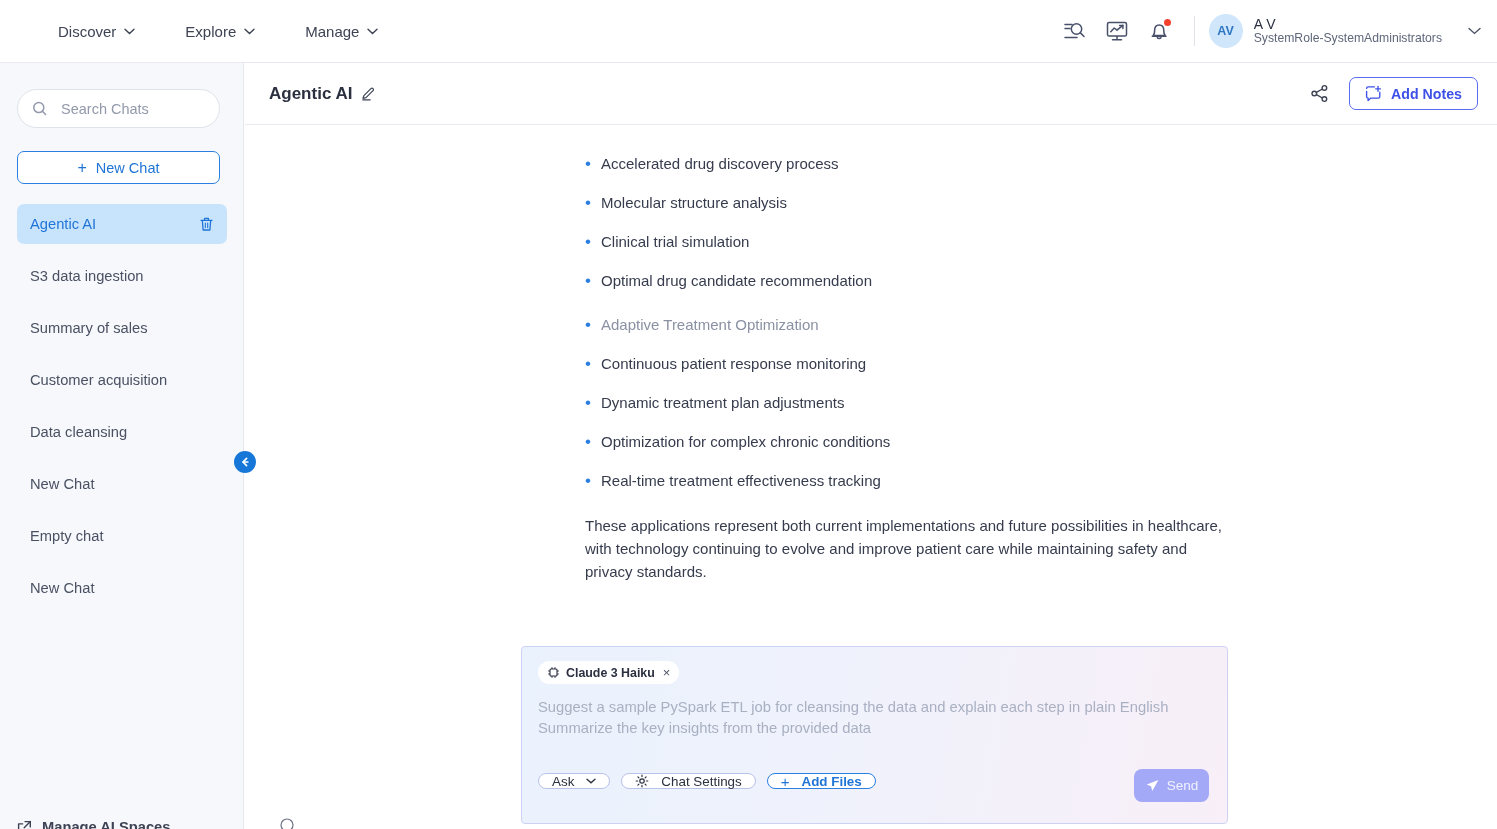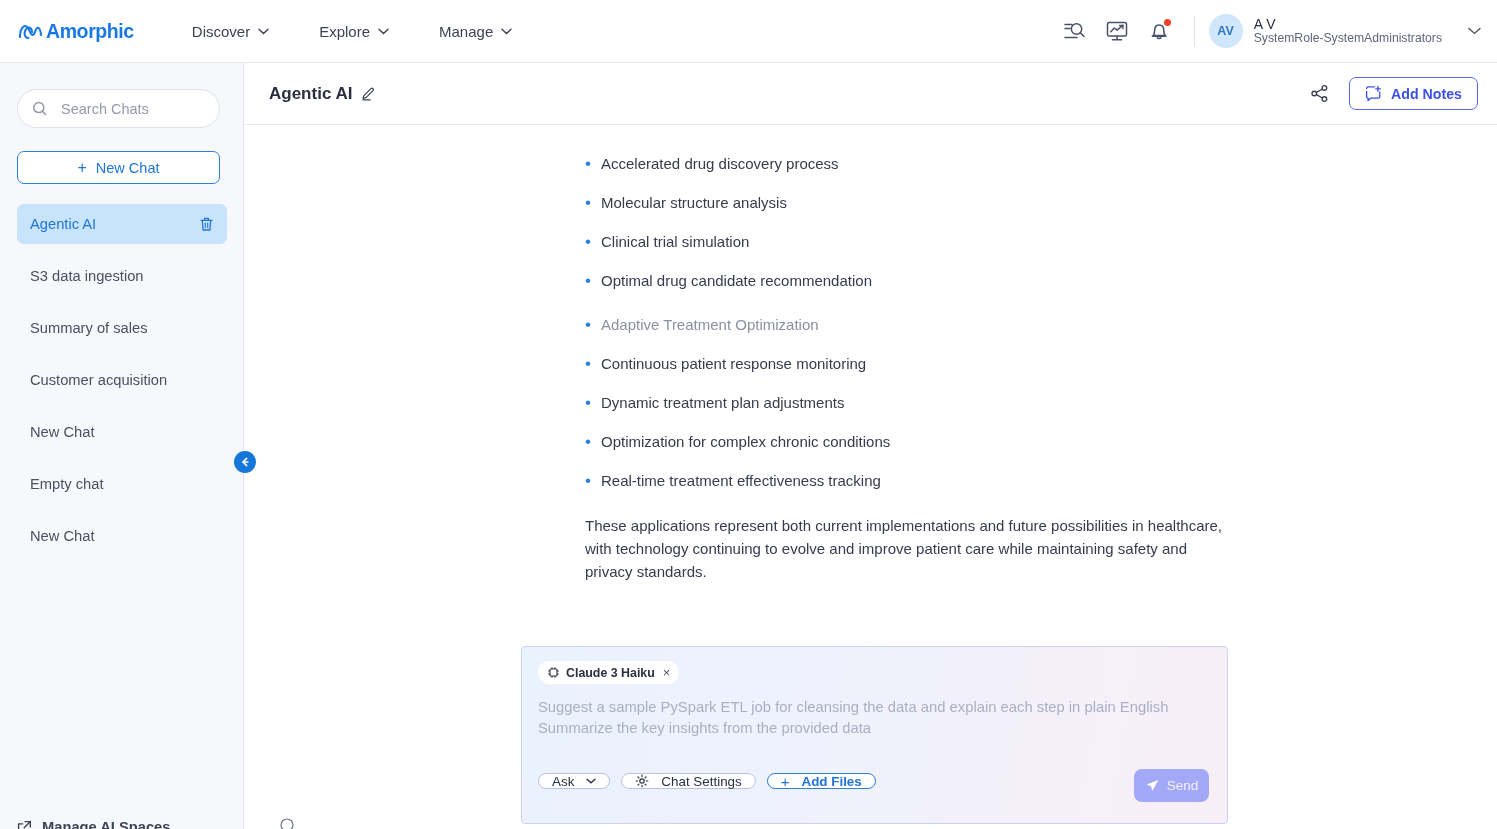--- a/index.html
+++ b/index.html
@@ -217,27 +217,20 @@
     position: absolute; top: 818px; left: 280px;
     display: flex; align-items: center; gap: 9px;
     font-size: 13px; color: #6b7285;
   }
   .info-icon { width: 14px; height: 14px; display: block; flex: none; }
 </style>
 </head>
 <body>
 
 <div class="topbar">
-  <div class="logo-wrap">
-    <svg class="logo-mark" viewBox="0 0 23 20">
-      <path d="M1 16 C1 6, 7 1, 10 9 C12 14, 14 16, 16 11 C18 5, 21 5, 22 14" fill="none" stroke="#1879e5" stroke-width="2.1" stroke-linecap="round"></path>
-      <path d="M9.5 17 C6 17, 4.5 13, 6.5 9 C8.5 5, 12.5 6, 13 11" fill="none" stroke="#1879e5" stroke-width="2.1" stroke-linecap="round"></path>
-    </svg>
-    <span class="logo-text">Amorphic</span>
-  </div>
 
   <div class="nav">
     <div class="nav-item">
       <span>Discover</span>
       <svg class="chev" viewBox="0 0 11 7">
         <path d="M1 1.3 L5.5 5.6 L10 1.3" fill="none" stroke="#3d4354" stroke-width="1.4" stroke-linecap="round"></path>
       </svg>
     </div>
     <div class="nav-item">
       <span>Explore</span>
@@ -316,20 +309,23 @@
     <div class="chat-item">
       <span>S3 data ingestion</span>
     </div>
     <div class="chat-item">
       <span>Summary of sales</span>
     </div>
     <div class="chat-item">
       <span>Customer acquisition</span>
     </div>
     <div class="chat-item">
+      <span>Data cleansing</span>
+    </div>
+    <div class="chat-item">
       <span>New Chat</span>
     </div>
     <div class="chat-item">
       <span>Empty chat</span>
     </div>
     <div class="chat-item">
       <span>New Chat</span>
     </div>
   </div>
 

